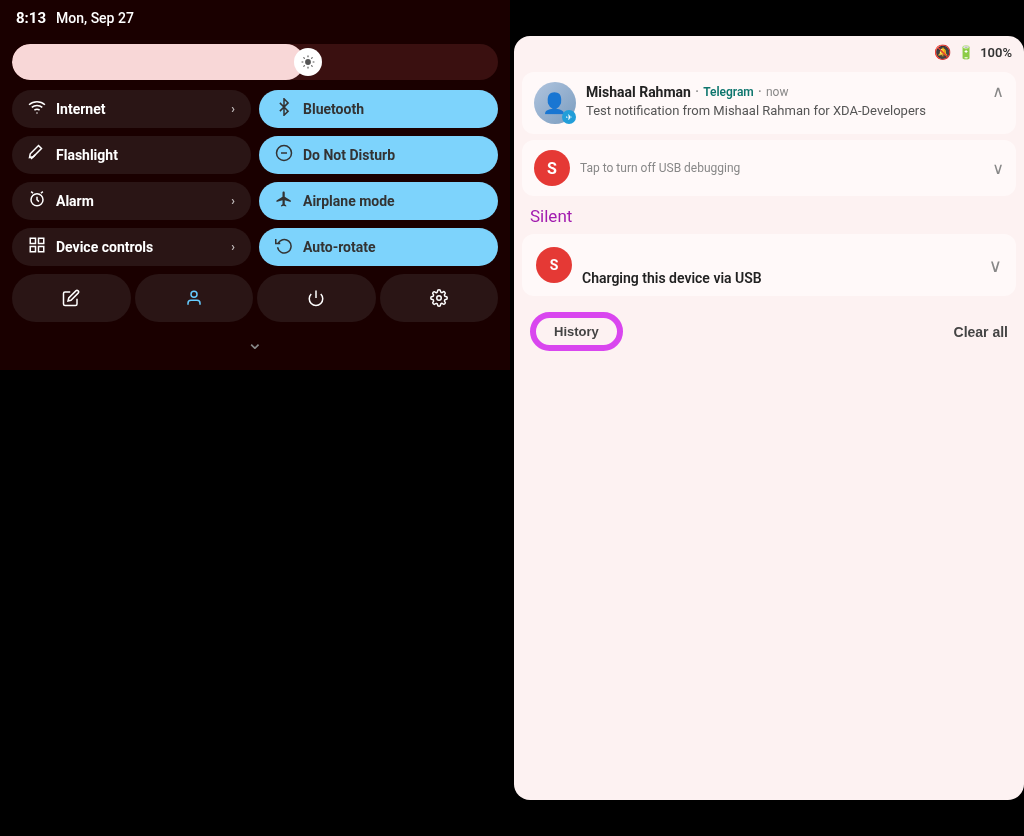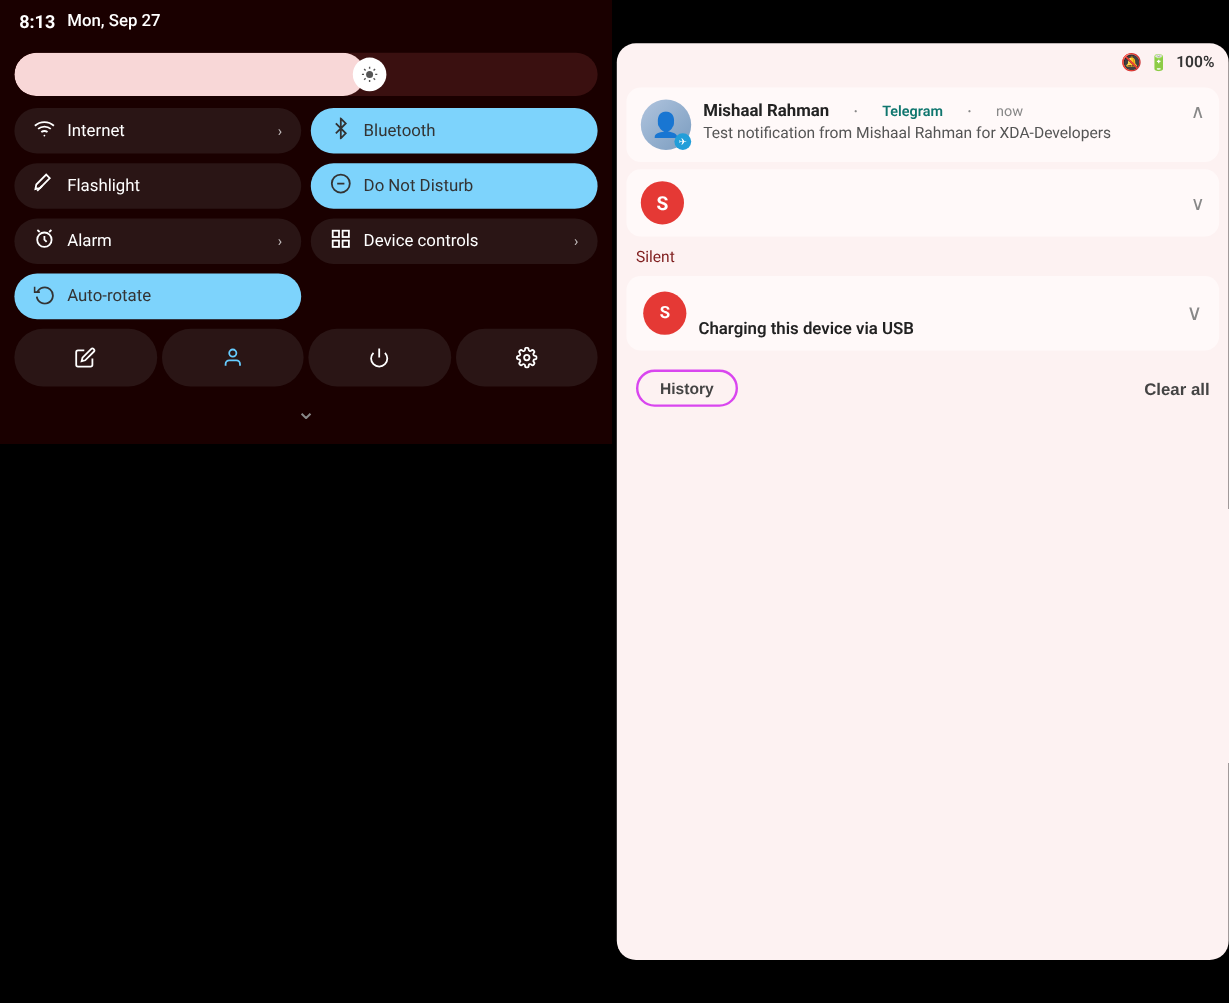--- a/index.html
+++ b/index.html
@@ -91,21 +91,21 @@
 
     .tile {
       height: 38px;
       border-radius: 28px;
       display: flex;
       align-items: center;
       padding: 0 16px;
       gap: 10px;
       color: #fff;
       font-size: 14px;
-      font-weight: 400;
+      font-weight: 700;
       cursor: pointer;
     }
 
     .tile.dark {
       background: #2a1515;
     }
 
     .tile.light {
       background: #7dd3fc;
       color: #333;
@@ -307,22 +307,22 @@
       font-weight: 600;
       color: #222;
     }
 
     .debug-sub {
       font-size: 12px;
       color: #888;
     }
 
     .silent-label {
-      font-size: 13px;
-      color: #7f1d1d;
+      font-size: 17px;
+      color: #a21caf;
       padding: 10px 16px 4px;
     }
 
     .charging-card {
       background: #fff9f9;
       border-radius: 12px;
       margin: 4px 8px 0;
       padding: 10px 14px;
       display: flex;
       align-items: center;
@@ -360,21 +360,21 @@
 
     .bottom-row {
       display: flex;
       align-items: center;
       justify-content: space-between;
       padding: 12px 16px;
       margin-top: 4px;
     }
 
     .history-btn {
-      border: 2px solid #d946ef;
+      border: 6px solid #d946ef;
       border-radius: 20px;
       padding: 6px 18px;
       font-size: 13px;
       font-weight: 600;
       color: #444;
       background: transparent;
       cursor: pointer;
     }
 
     .clear-all-btn {
@@ -467,20 +467,28 @@
           <circle cx="12" cy="13" r="8"></circle>
           <polyline points="12 9 12 13 14.5 15.5"></polyline>
           <line x1="6.8" y1="4.4" x2="4.2" y2="2.2"></line>
           <line x1="17.2" y1="4.4" x2="19.8" y2="2.2"></line>
         </svg>
       </span>
       <span>Alarm</span>
       <span class="arrow">›</span>
     </div>
 
+    <div class="tile light">
+      <span class="tile-icon">
+        <svg width="18" height="18" viewBox="0 0 24 24" fill="#333">
+          <path d="M21 16v-2l-8-5V3.5c0-.83-.67-1.5-1.5-1.5S10 2.67 10 3.5V9l-8 5v2l8-2.5V19l-2 1.5V22l3.5-1 3.5 1v-1.5L13 19v-5.5l8 2.5z"></path>
+        </svg>
+      </span>
+      <span style="color:#333;">Airplane mode</span>
+    </div>
 
     <div class="tile dark">
       <span class="tile-icon">
         <svg width="18" height="18" viewBox="0 0 24 24" fill="none" stroke="#fff" stroke-width="2">
           <rect x="3" y="3" width="7" height="7"></rect>
           <rect x="14" y="3" width="7" height="7"></rect>
           <rect x="14" y="14" width="7" height="7"></rect>
           <rect x="3" y="14" width="7" height="7"></rect>
         </svg>
       </span>
@@ -541,37 +549,38 @@
   </div>
 
   <div class="notif-card">
     <div class="notif-header">
       <div class="notif-avatar">
         <span style="font-size:20px;">👤</span>
         <div class="telegram-badge">✈</div>
       </div>
       <div class="notif-content">
         <div class="notif-title-row">
-          <div style="display:flex;align-items:center;gap:16px;">
+          <div style="display:flex;align-items:center;gap:0;">
             <span class="notif-sender">Mishaal Rahman</span>
             <span class="notif-dot">·</span>
             <span class="notif-app-name">Telegram</span>
             <span class="notif-dot">·</span>
             <span class="notif-time">now</span>
           </div>
           <span class="notif-expand-btn">∧</span>
         </div>
         <div class="notif-body">Test notification from Mishaal Rahman for XDA-Developers</div>
       </div>
     </div>
   </div>
 
   <div class="divider-card">
     <div class="debug-icon">S</div>
     <div class="debug-content">
+      <div class="debug-sub">Tap to turn off USB debugging</div>
     </div>
     <span class="notif-expand-btn">∨</span>
   </div>
 
   <div class="silent-label">
     <span>Silent</span>
   </div>
 
   <div class="charging-card">
     <div class="charging-icon">S</div>

